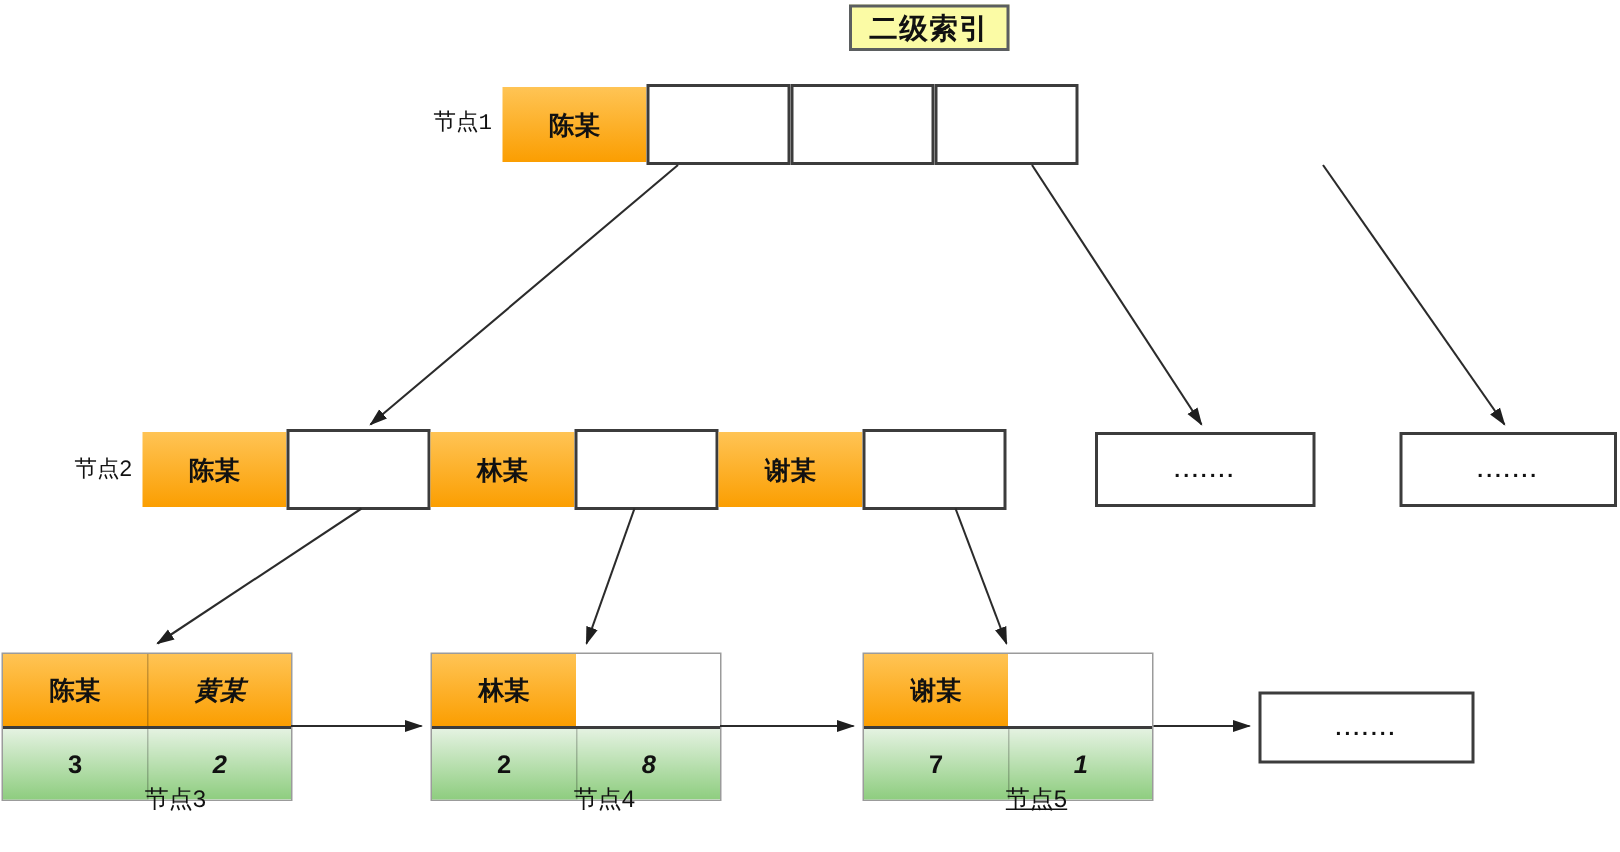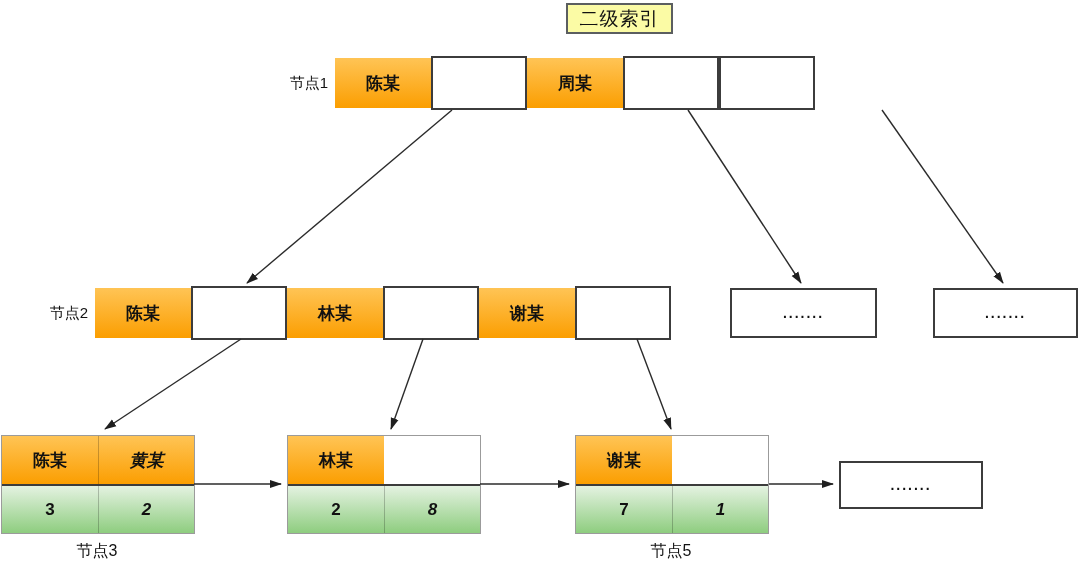--- a/index.html
+++ b/index.html
@@ -13,21 +13,21 @@
     --box-border:#3c3c3c;
   }
   html,body{margin:0;padding:0;background:#fff;}
   body{font-family:"Liberation Sans","DejaVu Sans",sans-serif;color:#111;}
   .canvas{position:relative;width:1080px;height:568px;background:#fff;overflow:hidden;}
 
   .title-box{
     position:absolute;left:566px;top:3px;width:107px;height:31px;
     background:var(--title-bg);border:2px solid var(--title-border);
     box-sizing:border-box;display:flex;align-items:center;justify-content:center;
-    font-size:19px;font-weight:normal;letter-spacing:1px;
+    font-size:19px;font-weight:bold;letter-spacing:1px;
   }
 
   .node-label{
     position:absolute;font-size:15px;line-height:18px;white-space:nowrap;
   }
   .node-label.right-align{text-align:right;}
 
   .index-row{
     position:absolute;height:50px;display:flex;align-items:flex-start;
   }
@@ -60,38 +60,37 @@
   .leaf-row .cell + .cell{border-left:1px solid rgba(0,0,0,0.22);font-style:italic;}
   .leaf-keys .cell{
     height:48px;background:linear-gradient(180deg,var(--orange-top),var(--orange-bottom));
   }
   .leaf-vals{border-top:2px solid var(--box-border);}
   .leaf-vals .cell{
     height:47px;background:linear-gradient(180deg,var(--green-top),var(--green-bottom));
     font-weight:600;
   }
   .leaf-label{
-    position:absolute;top:541px;width:192px;text-align:center;font-size:16px;
+    position:absolute;top:523px;width:192px;text-align:center;font-size:16px;margin-left:20px;
   }
 
   svg.edges{position:absolute;left:0;top:0;pointer-events:none;}
   svg.edges line{stroke:var(--line);stroke-width:1.4;}
 </style>
 </head>
 <body>
 
 <div class="canvas">
 
   <div class="title-box">二级索引</div>
 
-  <div class="node-label right-align" style="left:250px;top:74px;width:78px;">节点1</div>
+  <div class="node-label right-align" style="left:250px;top:74px;width:78px;font-family:Liberation Mono, monospace;">节点1</div>
   <div class="index-row" style="left:335px;top:58px;">
     <div class="cell key">陈某</div>
     <div class="cell pointer"></div>
-    <div class="cell key">周某</div>
     <div class="cell pointer"></div>
     <div class="cell pointer"></div>
   </div>
 
   <div class="node-label right-align" style="left:10px;top:304px;width:78px;">节点2</div>
   <div class="index-row" style="left:95px;top:288px;">
     <div class="cell key">陈某</div>
     <div class="cell pointer"></div>
     <div class="cell key">林某</div>
     <div class="cell pointer"></div>
@@ -116,31 +115,32 @@
 
   <div class="leaf" style="left:287px;">
     <div class="leaf-row leaf-keys">
       <div class="cell">林某</div>
     </div>
     <div class="leaf-row leaf-vals">
       <div class="cell">2</div>
       <div class="cell">8</div>
     </div>
   </div>
+  <div class="leaf-label" style="left:287px;">节点4</div>
 
   <div class="leaf" style="left:575px;">
     <div class="leaf-row leaf-keys">
       <div class="cell">谢某</div>
     </div>
     <div class="leaf-row leaf-vals">
       <div class="cell">7</div>
       <div class="cell">1</div>
     </div>
   </div>
-  <div class="leaf-label" style="left:575px;">节点5</div>
+  <div class="leaf-label" style="left:575px;text-decoration:underline;">节点5</div>
 
   <div class="ellipsis-box" style="left:839px;top:461px;width:144px;height:48px;">.......</div>
 
   <svg class="edges" width="1080" height="568" viewBox="0 0 1080 568">
     <defs>
       <marker id="arw" viewBox="0 0 12 10" markerWidth="12" markerHeight="10" refX="11" refY="5" orient="auto" markerUnits="userSpaceOnUse">
         <path d="M0,1 L12,5 L0,9 Z" fill="#1f1f1f"></path>
       </marker>
     </defs>
     <line x1="452" y1="110" x2="247" y2="283" marker-end="url(#arw)"></line>

